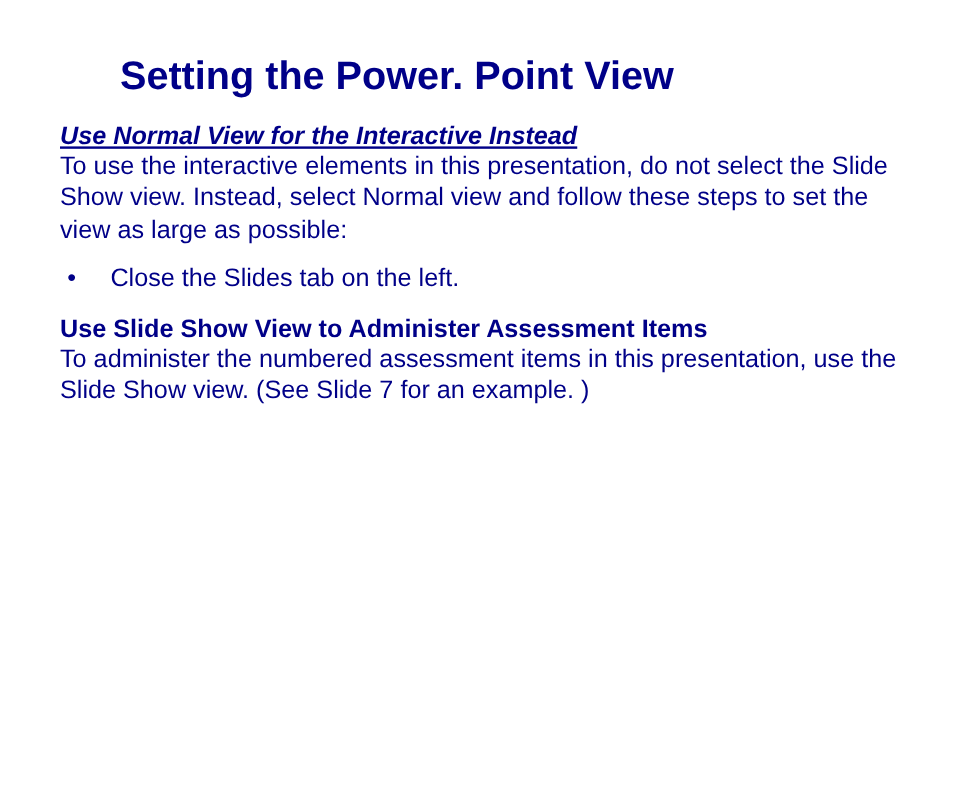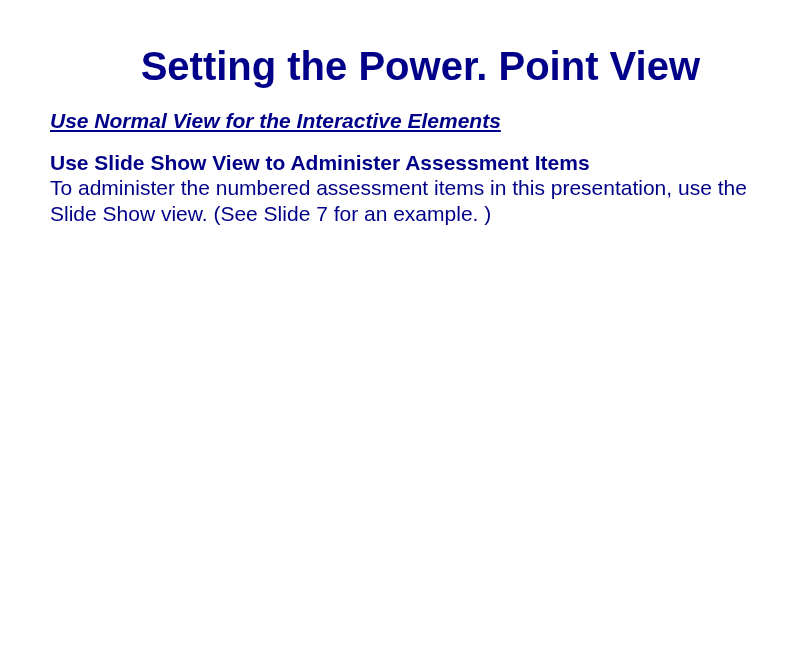--- a/index.html
+++ b/index.html
@@ -9,23 +9,23 @@
     height: 661px;
     background: #ffffff;
     font-family: Arial, Helvetica, sans-serif;
     color: #000088;
   }
   .slide {
     box-sizing: border-box;
     padding: 44px 50px 30px 50px;
   }
   .title {
-    font-size: 40px;
+    font-size: 33px;
     font-weight: bold;
-    text-align: right;
+    text-align: left;
     margin: 0 0 20px 0;
     padding-left: 50px;
     padding-right: 50px;
   }
   .section-heading {
     font-size: 21px;
     font-weight: bold;
     font-style: italic;
     text-decoration: underline;
     margin: 0;
@@ -60,21 +60,23 @@
     margin: 0;
   }
 </style>
 </head>
 <body>
 
 <div class="slide">
 
   <h1 class="title">Setting the Power. Point View</h1>
 
-  <p class="section-heading">Use Normal View for the Interactive Elements</p>
+  <p class="section-heading">Use Normal View for the Interactive Instead</p>
+  <p class="body-text">To use the interactive elements in this presentation, do not select the Slide Show view. Instead, select Normal view and follow these steps to set the view as large as possible:</p>
 
   <ul class="bullets">
+    <li>Close the Slides tab on the left.</li>
   </ul>
 
   <p class="sec2-heading">Use Slide Show View to Administer Assessment Items</p>
   <p class="body-text">To administer the numbered assessment items in this presentation, use the Slide Show view. (See Slide 7 for an example. )</p>
 
 </div>
 
 </body></html>

